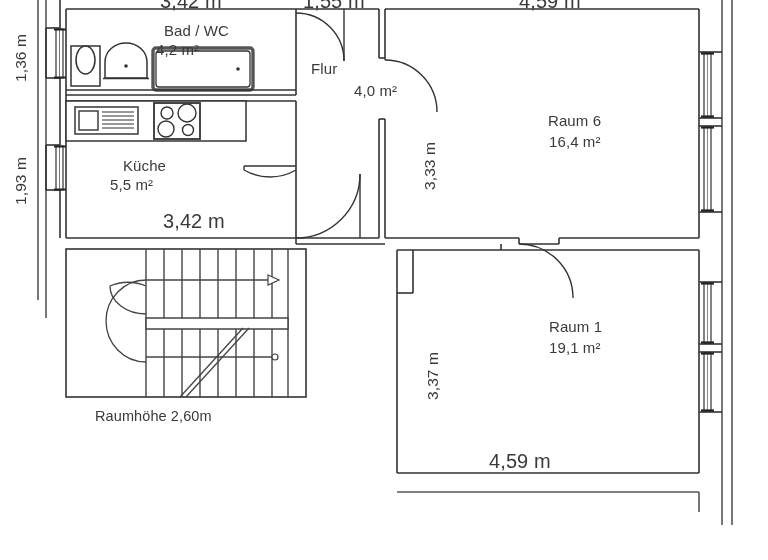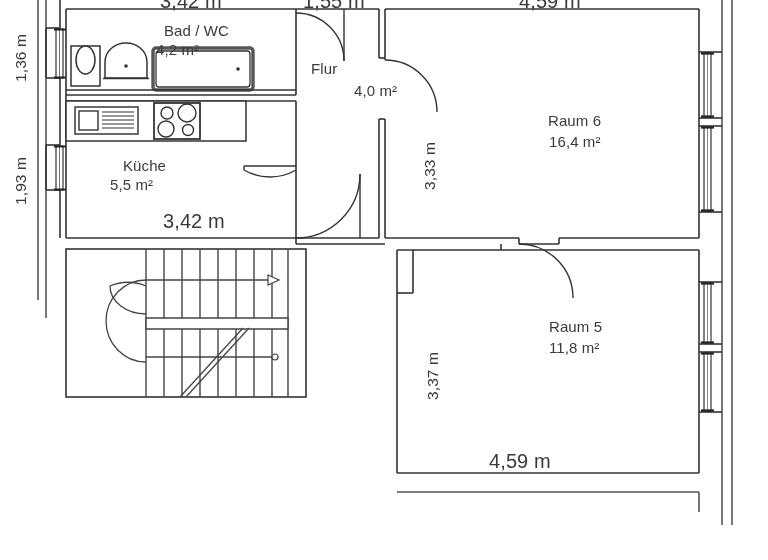--- a/index.html
+++ b/index.html
@@ -336,24 +336,25 @@
   <div class="lbl lbl-room" style="left:548px; top:112px;">
     <span class="room-name">Raum 6</span>
   </div>
   <div class="lbl lbl-room" style="left:549px; top:133px;">
     <span class="room-area">16,4 m²</span>
   </div>
 
   <div class="lbl lbl-dim-v" style="left:421px; top:190px;">3,33 m</div>
 
   <div class="lbl lbl-room" style="left:549px; top:318px;">
-    <span class="room-name">Raum 5</span>
+    <span class="room-name">Raum 1</span>
   </div>
   <div class="lbl lbl-room" style="left:549px; top:339px;">
-    <span class="room-area">11,8 m²</span>
+    <span class="room-area">19,1 m²</span>
   </div>
 
   <div class="lbl lbl-dim-v" style="left:424px; top:400px;">3,37 m</div>
 
   <div class="lbl lbl-dim" style="left:489px; top:450px;">4,59 m</div>
 
+  <div class="lbl lbl-note" style="left:95px; top:408px;">Raumhöhe  2,60m</div>
 
 </div>
 
 </body></html>

